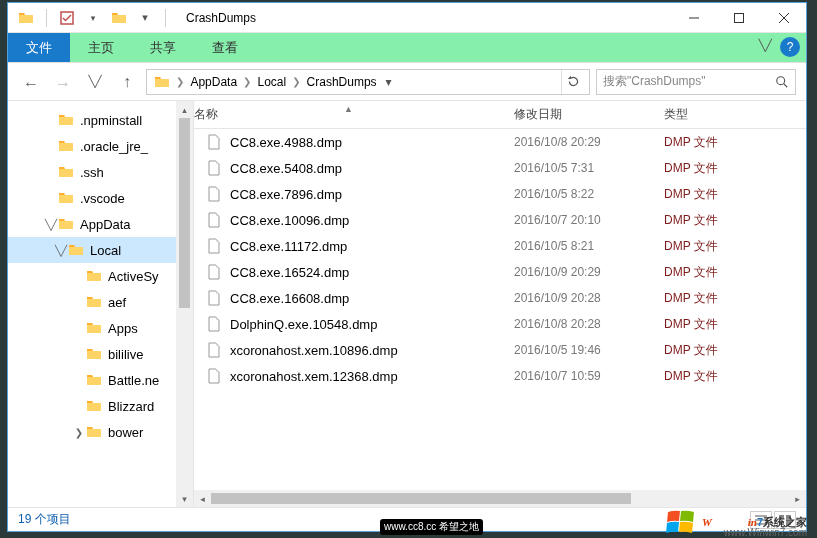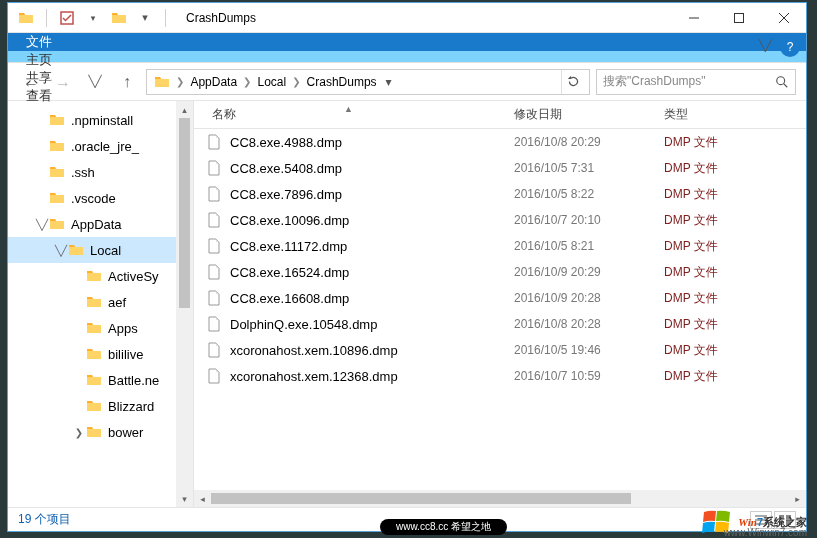--- a/index.html
+++ b/index.html
@@ -6,52 +6,52 @@
 body { width: 817px; height: 538px; background: #2a3a3a; position: relative; overflow: hidden; }
 .window { position: absolute; left: 7px; top: 2px; width: 800px; height: 530px; background: #fff; border: 1px solid #56a0d6; display: flex; flex-direction: column; }
 .titlebar { height: 30px; background: #fff; display: flex; align-items: center; border-bottom: 1px solid #e5e5e5; }
 .title-icons { display: flex; align-items: center; gap: 6px; padding: 0 8px; }
 .qat-icon { width: 20px; height: 20px; display: flex; align-items: center; justify-content: center; font-size: 12px; color: #555; cursor: default; }
 .folder-ico { width:16px; height:16px; }
 .qat-sep { width:1px; height:18px; background:#d0d0d0; margin:0 4px; }
 .title-text { flex: 1; padding-left: 8px; font-size: 12px; color: #000; }
 .win-controls { display: flex; }
 .win-btn { width: 45px; height: 29px; display: flex; align-items: center; justify-content: center; font-size: 12px; color: #333; }
-.ribbon-tabs { height: 30px; background: #7dd3fc; display: flex; align-items: stretch; border-bottom: 1px solid #e0e0e0; position:relative;flex-direction:column; }
+.ribbon-tabs { height: 30px; background: #86efac; display: flex; align-items: stretch; border-bottom: 1px solid #e0e0e0; position:relative; }
 .tab-file { background: #1979ca; color: #fff; padding: 0 18px; display: flex; align-items: center; font-size: 13px; }
 .tab { padding: 0 18px; display: flex; align-items: center; font-size: 13px; color: #333; }
 .ribbon-help { position:absolute; right:6px; top:4px; width:20px; height:20px; border-radius:50%; background:#1979ca; color:#fff; font-size:12px; display:flex; align-items:center; justify-content:center; }
 .ribbon-expand { position:absolute; right:34px; top:6px; font-size:11px; color:#555; }
 .addrbar { height: 38px; background: #fff; display: flex; align-items: center; padding: 0 10px; gap: 6px; border-bottom: 1px solid #e5e5e5; }
 .nav-btn { width: 26px; height: 26px; display: flex; align-items: center; justify-content: center; color: #606060; font-size: 16px; border-radius:2px; }
 .nav-btn.disabled { color:#bcbcbc; }
 .addr-box { flex: 1; height: 26px; border: 1px solid #cccccc; display: flex; align-items: center; padding: 0 4px; font-size: 12px; }
 .crumb { display: flex; align-items: center; gap: 2px; padding: 0 3px; }
 .crumb-caret { color:#888; font-size:10px; padding:0 3px; }
 .addr-refresh { width:24px; display:flex; align-items:center; justify-content:center; color:#555; border-left:1px solid #e0e0e0; height:100%; margin-left:auto; }
 .addr-drop { width:18px; display:flex; align-items:center; justify-content:center; color:#555; }
 .search-box { width: 200px; height: 26px; border: 1px solid #cccccc; display: flex; align-items: center; padding: 0 6px; font-size: 12px; color: #888; }
 .search-box .mag { margin-left:auto; color:#555; }
 .body { flex: 1; display: flex; min-height: 0; }
 .tree { width: 186px; border-right: 1px solid #e5e5e5; padding: 6px 0; font-size: 13px; overflow: hidden; position:relative; }
 .tree-item { display: flex; align-items: center; height: 26px; padding-left: 10px; white-space: nowrap; }
 .tree-item .twisty { width:14px; text-align:center; font-size:10px; color:#666; }
 .tree-item .twisty.hidden { visibility:hidden; }
-.tree-item.depth1 { padding-left: 27px; }
+.tree-item.depth1 { padding-left: 36px; }
 .tree-item.depth2 { padding-left: 46px; }
 .tree-item.depth3 { padding-left: 64px; }
 .tree-item .ficon { width:16px; height:16px; margin-right:6px; flex-shrink:0; }
 .tree-item.sel { background:#cce8ff; }
 .tree-scroll { position:absolute; right:0; top:0; bottom:0; width:17px; background:#f0f0f0; display:flex; flex-direction:column; }
 .tree-scroll .arr { height:17px; display:flex; align-items:center; justify-content:center; font-size:9px; color:#666; }
 .tree-scroll .thumb { background:#c2c2c2; margin:0 3px; height:190px; border-radius:0; }
 .tree-scroll .track { flex:1; }
 .list { flex: 1; display:flex; flex-direction:column; position:relative; }
 .list-header { height: 28px; display: flex; align-items: center; border-bottom: 1px solid #e5e5e5; font-size: 12px; color: #444; }
-.col-name { width: 320px; padding-left: 18px; position:relative; }
+.col-name { width: 320px; position:relative; }
 .col-name .sort { position:absolute; left:150px; top:-2px; font-size:9px; color:#777; }
 .col-date { width: 150px; }
 .col-type { flex:1; }
 .list-body { flex:1; overflow:hidden; }
 .row { height: 26px; display:flex; align-items:center; font-size:13px; }
 .row .cname { width:320px; padding-left:12px; display:flex; align-items:center; gap:8px; color:#000; }
 .row .cdate { width:150px; color:#777; font-size:12px; }
 .row .ctype { flex:1; color:#7f1d1d; font-size:12px; }
 .file-ico { width:16px; height:16px; flex-shrink:0; }
 .list-hscroll { height:17px; background:#f0f0f0; display:flex; align-items:center; }
@@ -59,21 +59,21 @@
 .list-hscroll .thumb { height:11px; background:#c2c2c2; width:420px; margin-left:0; }
 .statusbar { height:24px; border-top:1px solid #e5e5e5; display:flex; align-items:center; padding:0 10px; font-size:12px; color:#1060b0; }
 .statusbar .views { margin-left:auto; display:flex; gap:2px; }
 .statusbar .vbtn { width:22px; height:18px; border:1px solid #ccc; display:flex; align-items:center; justify-content:center; font-size:10px; color:#555; }
 .watermark { position:absolute; right:10px; bottom:2px; display:flex; align-items:center; gap:6px; font-size:11px; }
 .watermark .w7 { font-weight:bold; }
 .watermark .w7 .w { color:#e03a00; font-style:italic; font-family: Georgia, serif; }
 .watermark .w7 .num { color:#1979ca; }
 .watermark .sub { color:#333; }
 .watermark .url { color:#666; font-size:10px; }
-.badge { position:absolute; left:380px; bottom:3px; background:#000; color:#fff; font-size:10px; padding:1px 16px; border-radius:8px;text-align:center; }
+.badge { position:absolute; left:380px; bottom:3px; background:#000; color:#fff; font-size:10px; padding:1px 4px; border-radius:3px;text-align:center; }
 svg { display:block; }
 </style>
 </head>
 <body>
 
 <div class="window">
 
   <div class="titlebar">
     <div class="title-icons">
       <span class="qat-icon">
@@ -431,16 +431,16 @@
 <div class="badge">www.cc8.cc 希望之地</div>
 
 <div class="watermark">
   <svg width="30" height="28" viewBox="0 0 30 28">
     <path fill="#f25022" d="M2 4 Q8 2 14 3 L13 13 Q7 12 1 14 Z"></path>
     <path fill="#7fba00" d="M15 3 Q21 2 28 4 L27 14 Q20 12 14 13 Z"></path>
     <path fill="#00a4ef" d="M1 15 Q7 13 13 14 L12 24 Q6 23 0 25 Z"></path>
     <path fill="#ffb900" d="M14 14 Q20 13 27 15 L26 25 Q19 23 13 24 Z"></path>
   </svg>
   <span class="w7">
-    <span class="w">W</span><span style="color:#e03a00;font-style:italic;font-family:Georgia,serif;">in</span><span class="num">7</span><span class="sub">系统之家</span>
+    <span class="w">W</span><span style="color:#e03a00;font-style:italic;font-family:Georgia,serif;margin-left:36px;">in</span><span class="num">7</span><span class="sub">系统之家</span>
   </span>
   <span class="url" style="position:absolute; right:0; bottom:-2px;">www.Winwin7.com</span>
 </div>
 
 </body></html>

